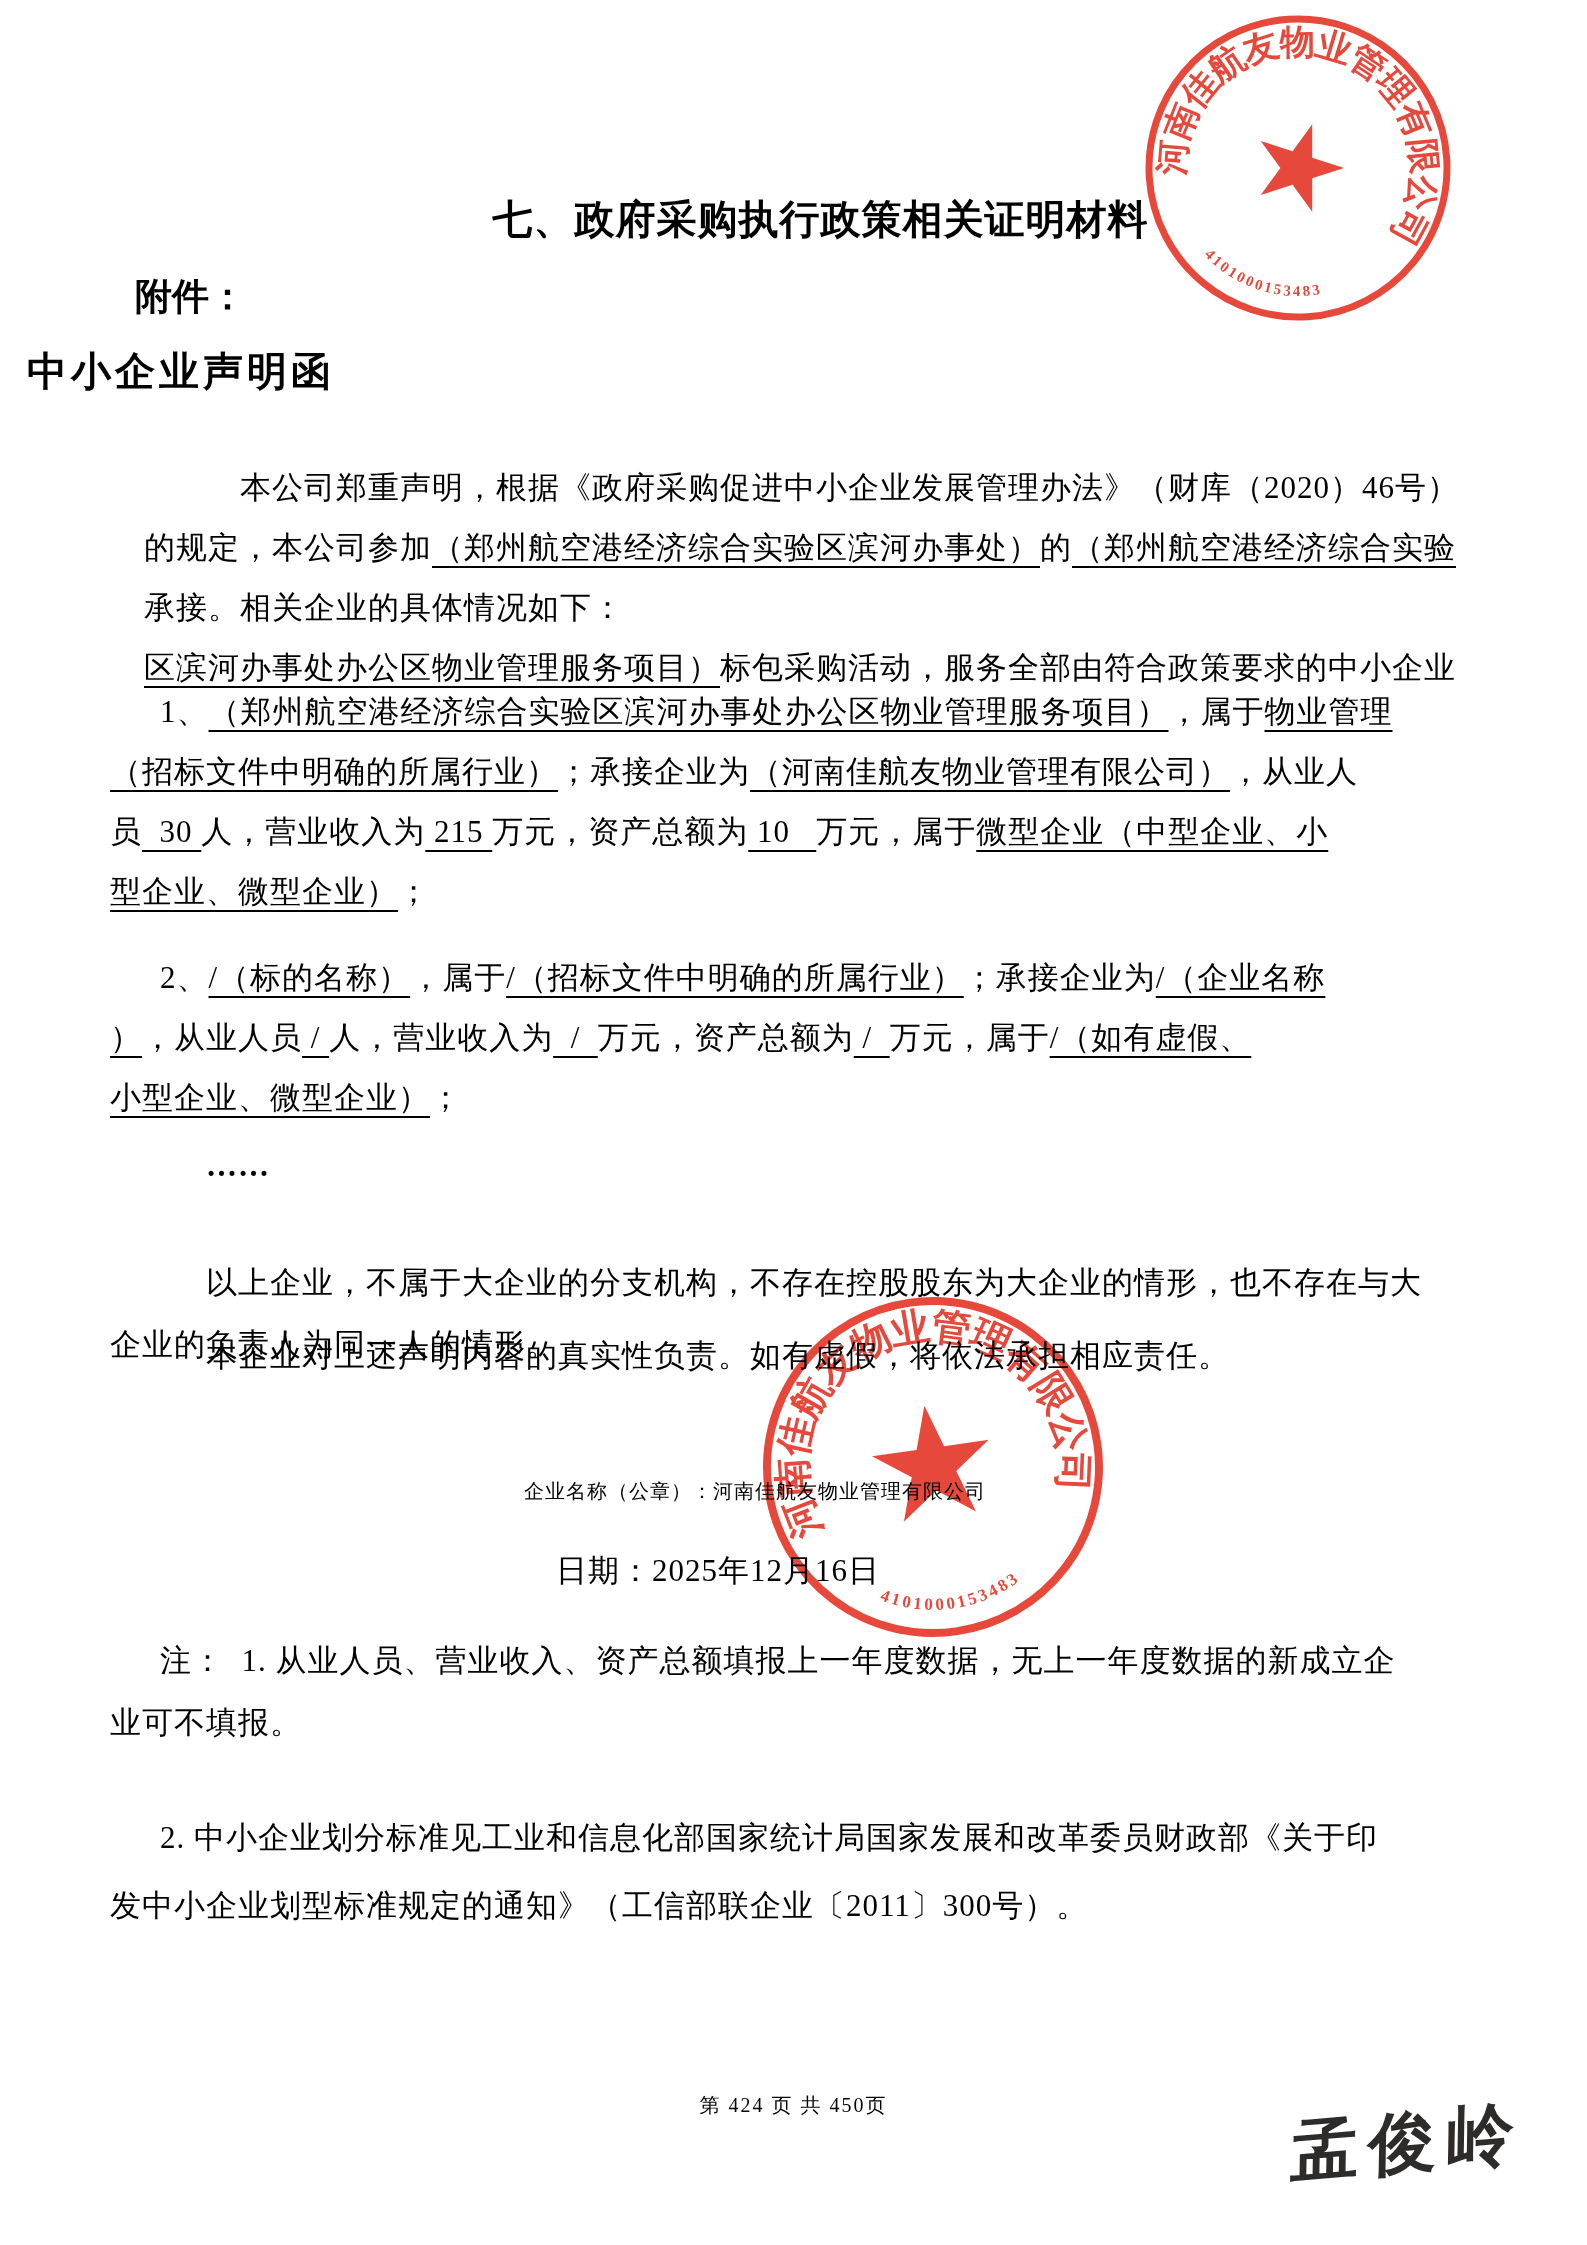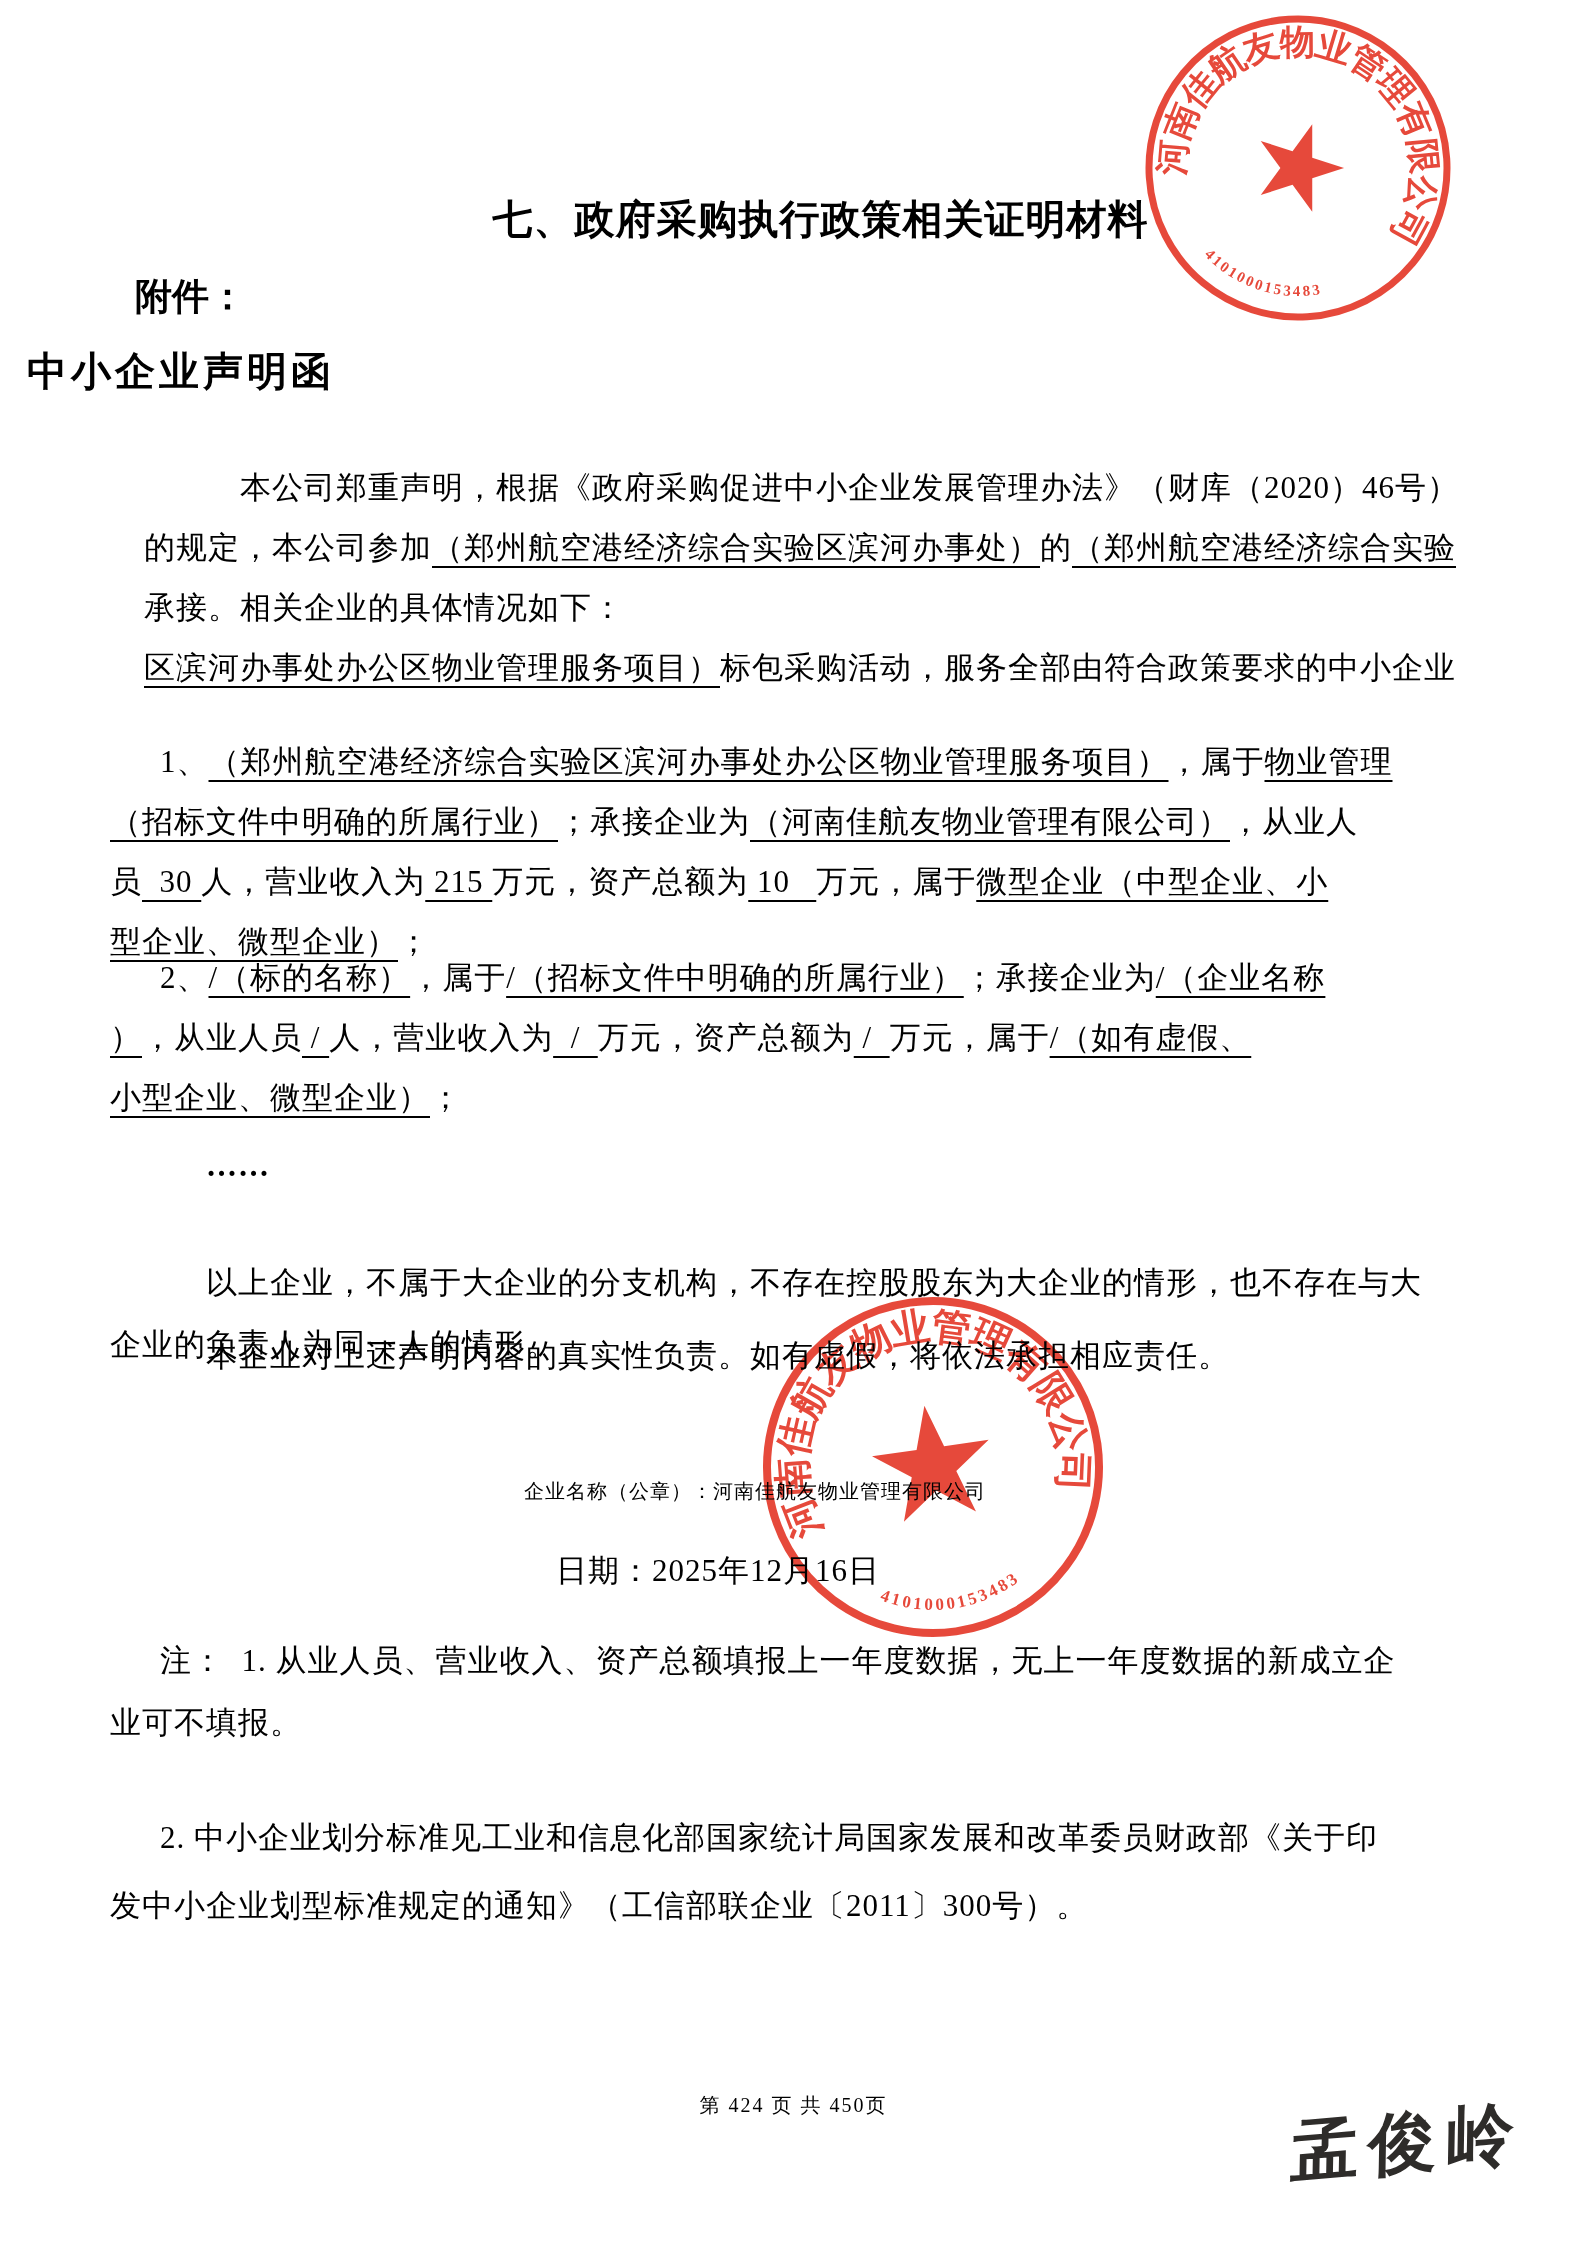--- a/index.html
+++ b/index.html
@@ -41,21 +41,21 @@
   <div class="abs h-sans attachment">附件：</div>
   <div class="abs h-sans doc-title">中小企业声明函</div>
 
   <div class="abs block" style="top:458px;margin-left:34px;">
     <div class="line ind2"><span>本公司郑重声明，根据《政府采购促进中小企业发展管理办法》（财库（2020）46号）</span></div>
     <div class="line"><span>的规定，本公司参加</span><span class="u">（郑州航空港经济综合实验区滨河办事处）</span><span>的</span><span class="u">（郑州航空港经济综合实验</span></div>
     <div class="line"><span>承接。相关企业的具体情况如下：</span></div>
     <div class="line"><span class="u">区滨河办事处办公区物业管理服务项目）</span><span>标包采购活动，服务全部由符合政策要求的中小企业</span></div>
   </div>
 
-  <div class="abs block" style="top:732px;">
+  <div class="abs block" style="top:682px;">
     <div class="line ind1"><span>1、</span><span class="u">（郑州航空港经济综合实验区滨河办事处办公区物业管理服务项目）</span><span>，属于</span><span class="u">物业管理</span></div>
     <div class="line"><span class="u">（招标文件中明确的所属行业）</span><span>；承接企业为</span><span class="u">（河南佳航友物业管理有限公司）</span><span>，从业人</span></div>
     <div class="line"><span>员</span><span class="u">&nbsp;&nbsp;30&nbsp;</span><span>人，营业收入为</span><span class="u">&nbsp;215&nbsp;</span><span>万元，资产总额为</span><span class="u">&nbsp;10&nbsp;&nbsp;&nbsp;</span><span>万元，属于</span><span class="u">微型企业（中型企业、小</span></div>
     <div class="line"><span class="u">型企业、微型企业）</span><span>；</span></div>
   </div>
 
   <div class="abs block" style="top:948px;">
     <div class="line ind1"><span>2、</span><span class="u">/（标的名称）</span><span>，属于</span><span class="u">/（招标文件中明确的所属行业）</span><span>；承接企业为</span><span class="u">/（企业名称</span></div>
     <div class="line"><span class="u">）</span><span>，从业人员</span><span class="u">&nbsp;/&nbsp;</span><span>人，营业收入为</span><span class="u">&nbsp;&nbsp;/&nbsp;&nbsp;</span><span>万元，资产总额为</span><span class="u">&nbsp;/&nbsp;&nbsp;</span><span>万元，属于</span><span class="u">/（如有虚假、</span></div>
     <div class="line"><span class="u">小型企业、微型企业）</span><span>；</span></div>

